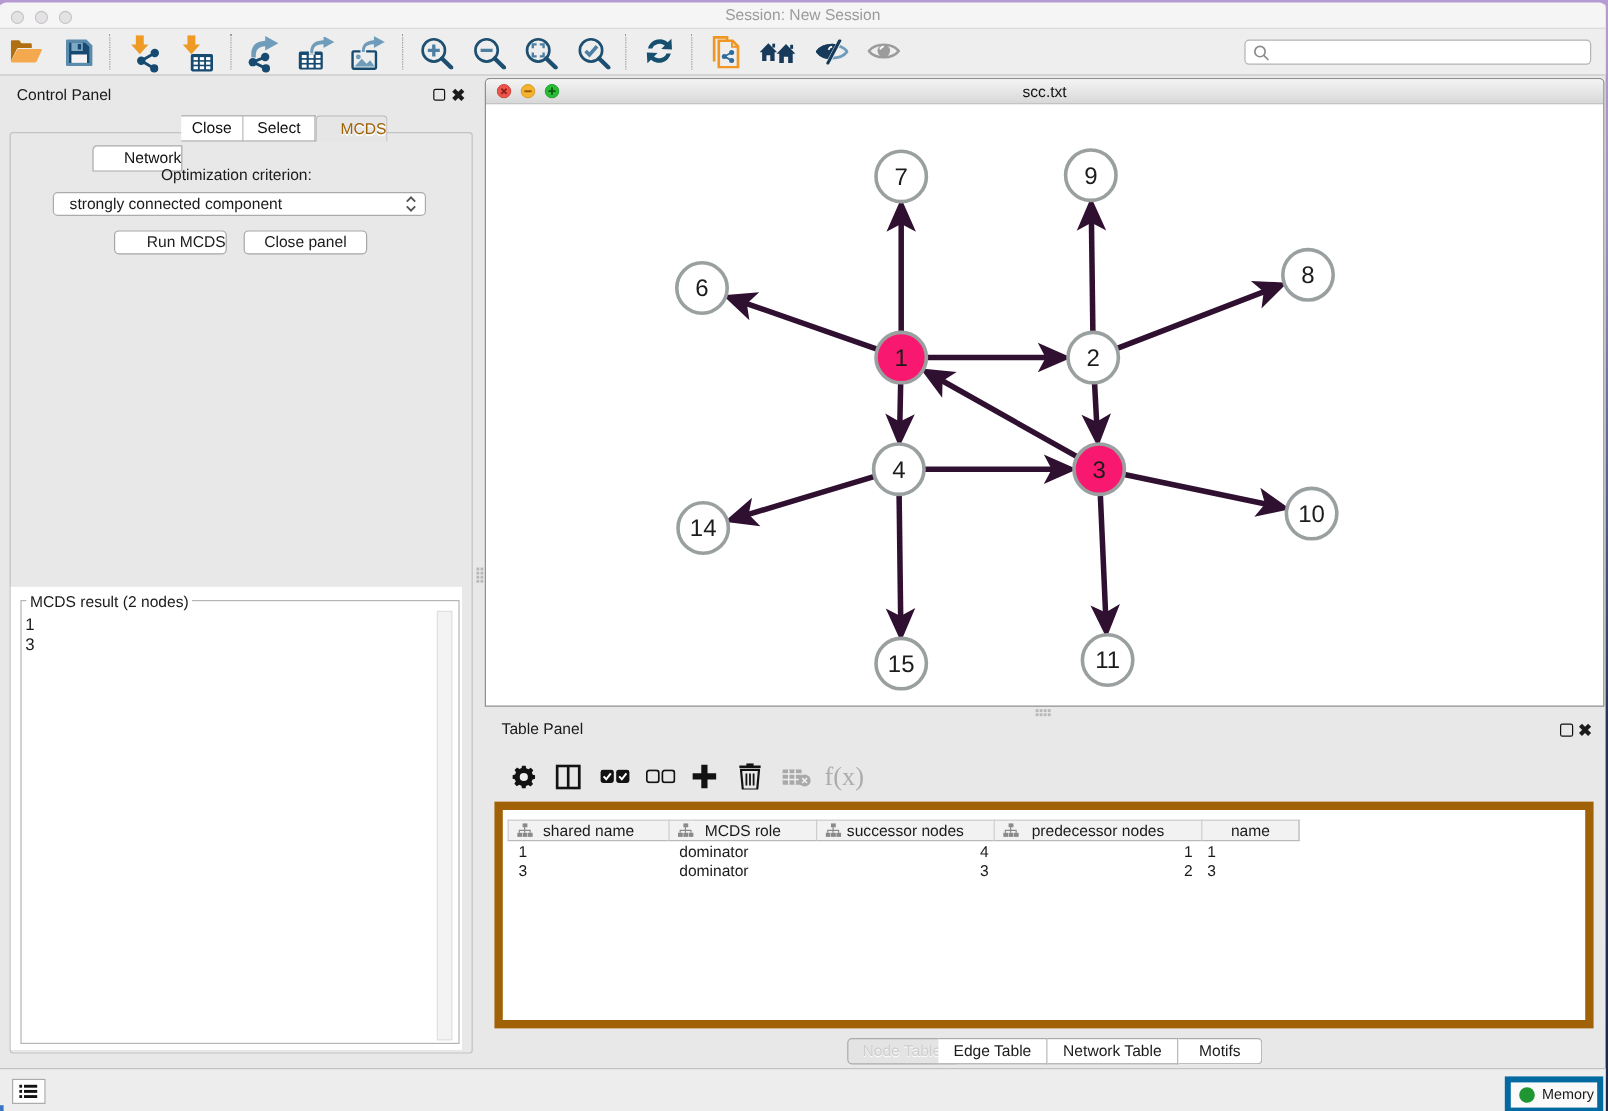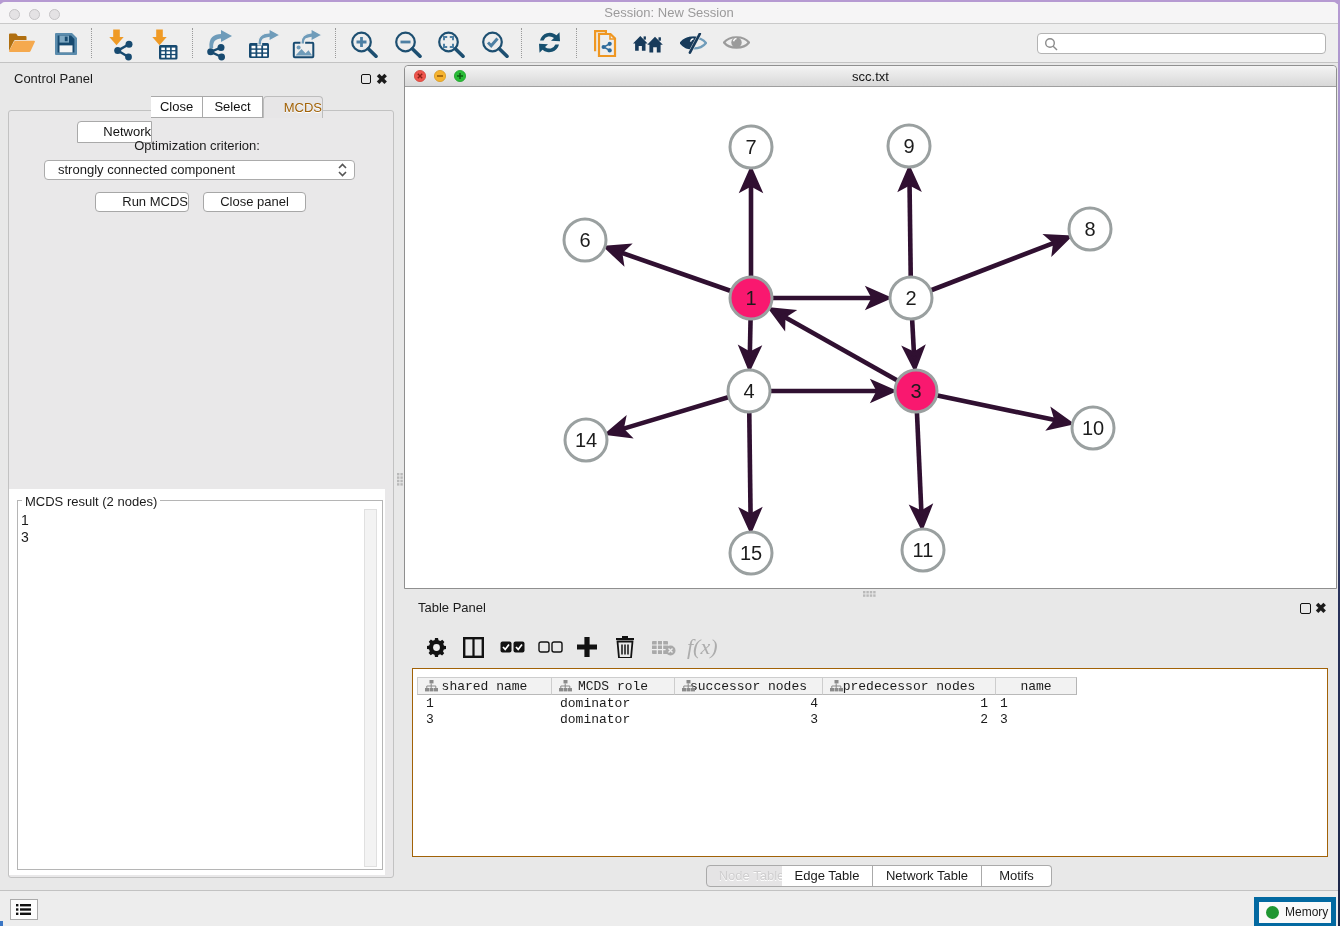--- a/index.html
+++ b/index.html
@@ -347,24 +347,24 @@
     <g fill="#a9a9a9">
           <rect x="0" y="0" width="16" height="13" rx="1"></rect>
         </g>
     <g stroke="#eee" stroke-width="1.2">
           <path d="M0 4 h16 M0 8.6 h16 M5.3 0 v13 M10.6 0 v13"></path>
         </g>
     <circle cx="18.5" cy="9.5" r="5" fill="#a9a9a9"></circle>
     <path d="M16.5 7.5 l4 4 M20.5 7.5 l-4 4" stroke="#eee" stroke-width="1.4"></path>
   </svg>
 
-  <div class="abs" style="left:283px;top:14px;font-family:'Liberation Serif',serif;font-style:italic;font-size:22px;color:#adadad;">f(x)</div>
-</div>
-
-<div class="abs" style="left:412px;top:668px;width:916px;height:189px;background:#fff;border:1px solid #a16207;box-sizing:border-box;font-family:Liberation Mono, monospace;" id="tablebox">
+  <div class="abs" style="left:283px;top:14px;font-family:'Liberation Serif',serif;font-size:22px;color:#adadad;">f(x)</div>
+</div>
+
+<div class="abs" style="left:412px;top:668px;width:916px;height:189px;background:#fff;border:7px solid #a16207;box-sizing:border-box;" id="tablebox">
   <div class="abs hc" style="left:4px;width:134px;">shared name</div>
   <div class="abs hc" style="left:138px;width:123px;">MCDS role</div>
   <div class="abs hc" style="left:261px;width:148px;">successor nodes</div>
   <div class="abs hc" style="left:409px;width:173px;">predecessor nodes</div>
   <div class="abs hc" style="left:582px;width:82px;border-right:1px solid #b5b5b5;">name</div>
   <svg class="abs ti" style="left:12px;" width="13" height="12" viewBox="0 0 13 12">
         <g fill="#8a8a8a">
           <rect x="4.5" y="0" width="4" height="3.4"></rect>
           <rect x="0" y="8" width="4" height="3.4"></rect>
           <rect x="4.5" y="8" width="4" height="3.4"></rect>

